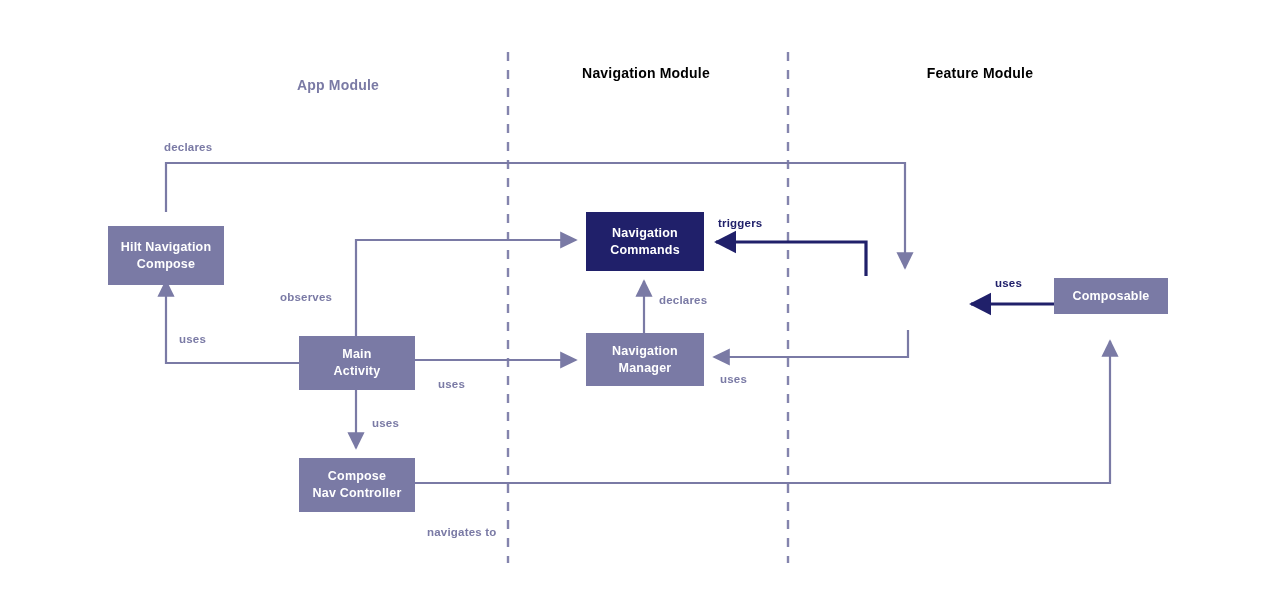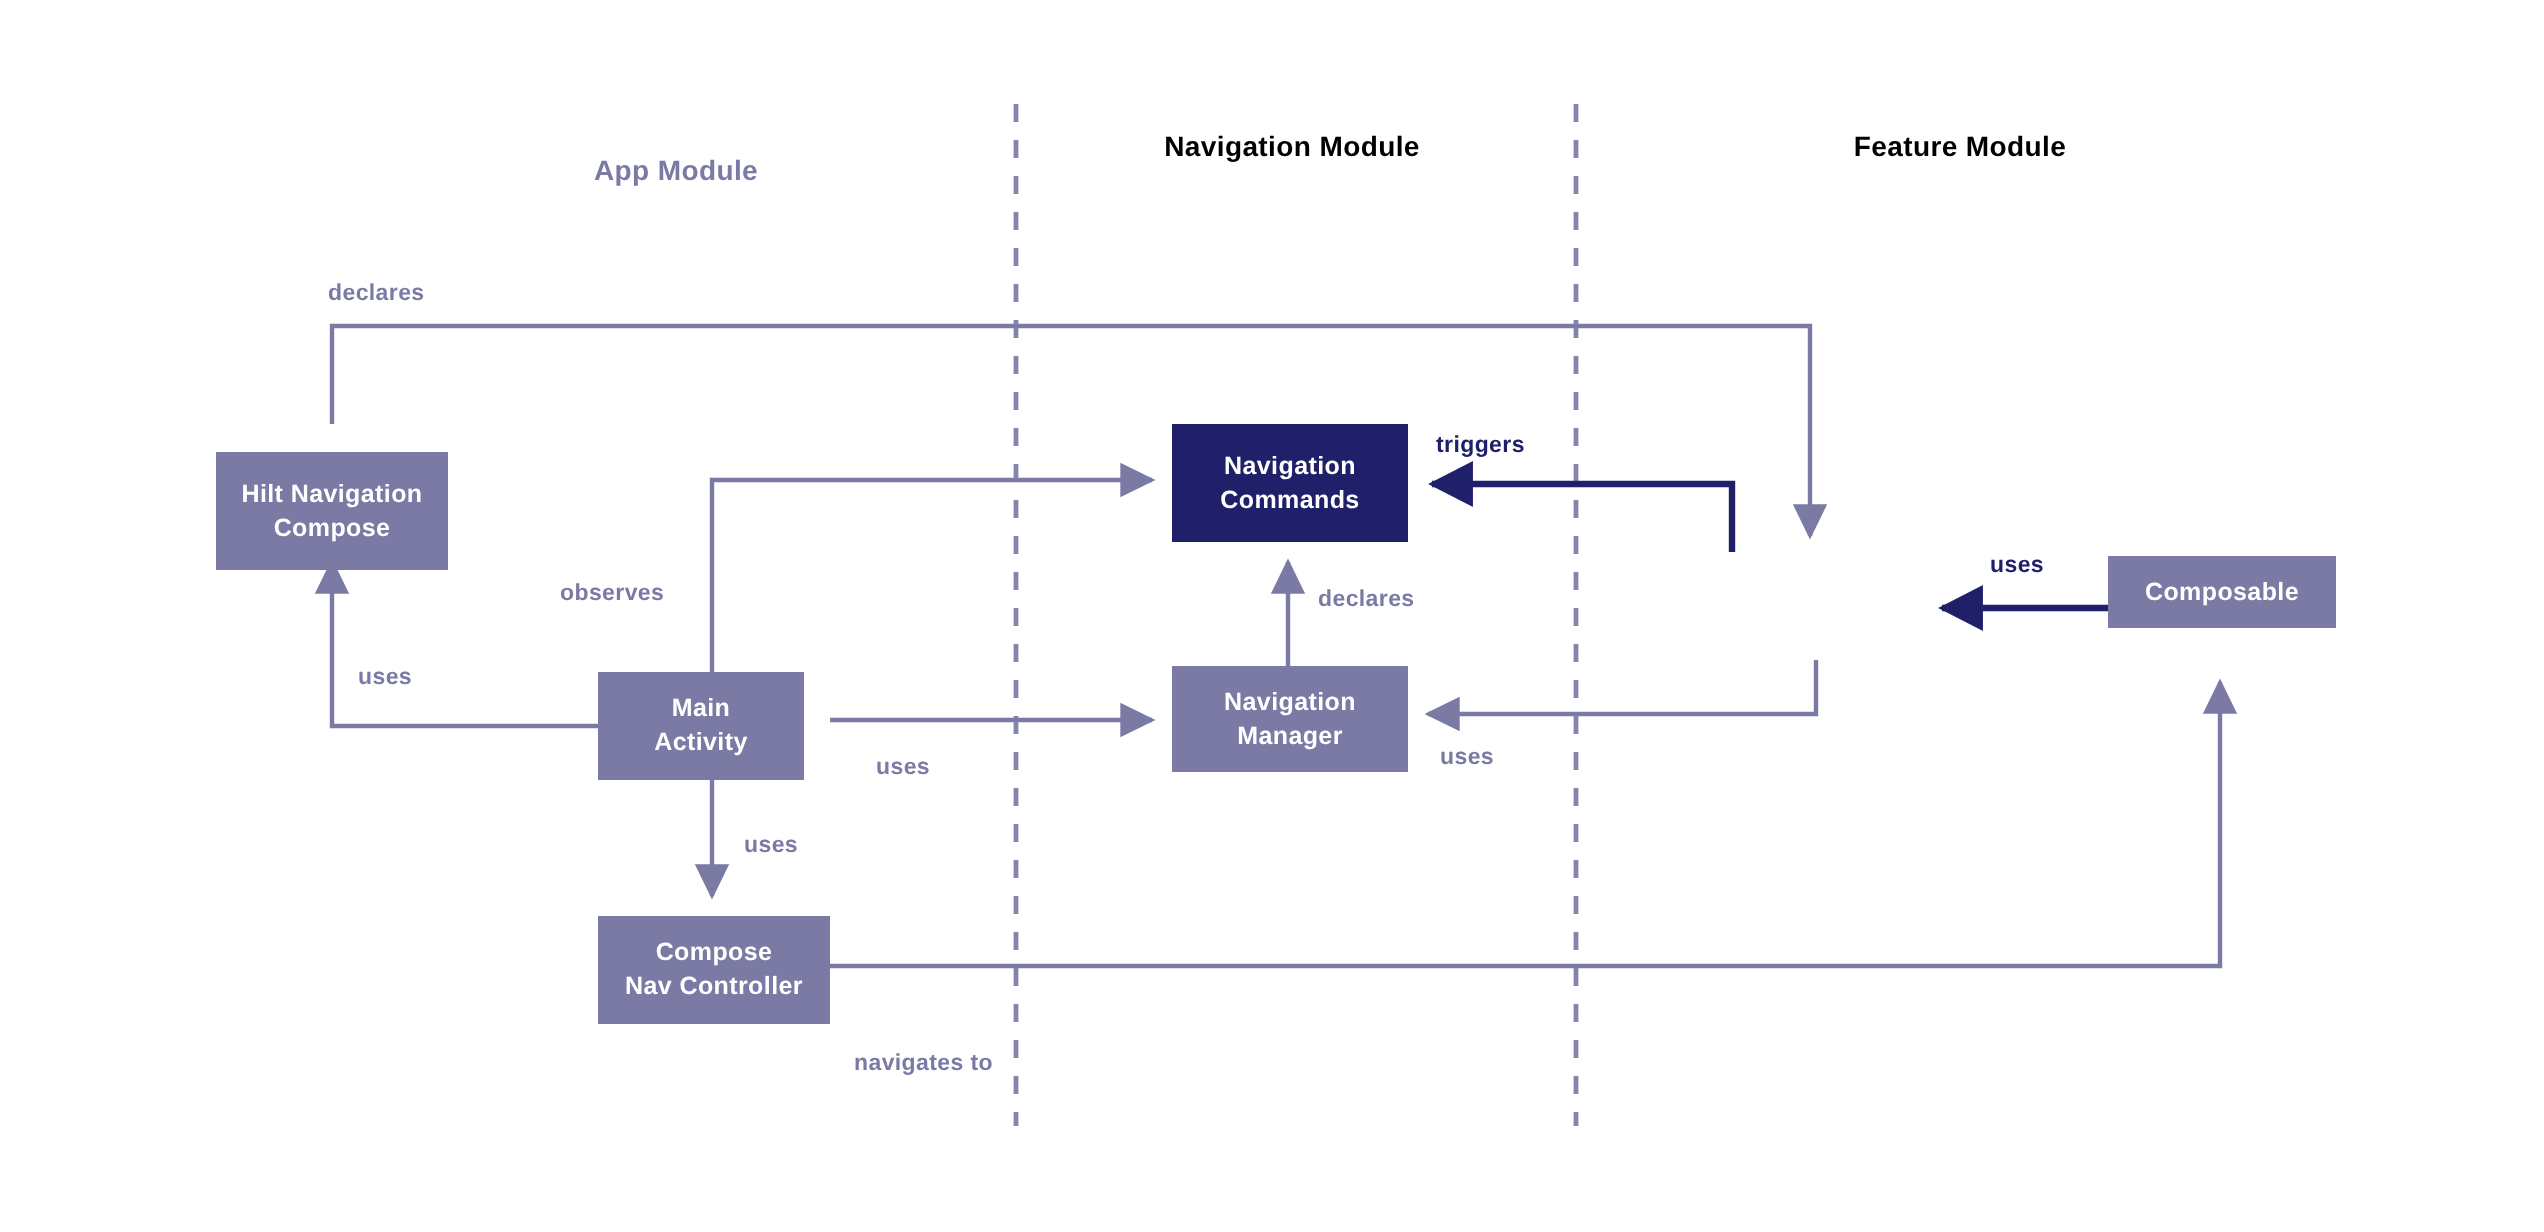--- a/index.html
+++ b/index.html
@@ -102,21 +102,21 @@
 
   <div class="col-title light" style="left:338px; top:61px;">App Module</div>
   <div class="col-title dark" style="left:646px; top:65px;">Navigation Module</div>
   <div class="col-title dark" style="left:980px; top:65px;text-align:right;">Feature Module</div>
 
   <div class="node purple" style="left:108px; top:212px; width:116px; height:59px;margin-top:14px;">
     <span style="white-space:pre-line;">Hilt Navigation
 Compose</span>
   </div>
 
-  <div class="node purple" style="left:299px; top:336px; width:103px; height:54px;">
+  <div class="node purple" style="left:299px; top:336px; width:116px; height:54px;">
     <span style="white-space:pre-line;">Main
 Activity</span>
   </div>
 
   <div class="node purple" style="left:299px; top:458px; width:116px; height:54px;">
     <span style="white-space:pre-line;">Compose
 Nav Controller</span>
   </div>
 
   <div class="node navy" style="left:586px; top:212px; width:118px; height:59px;">

